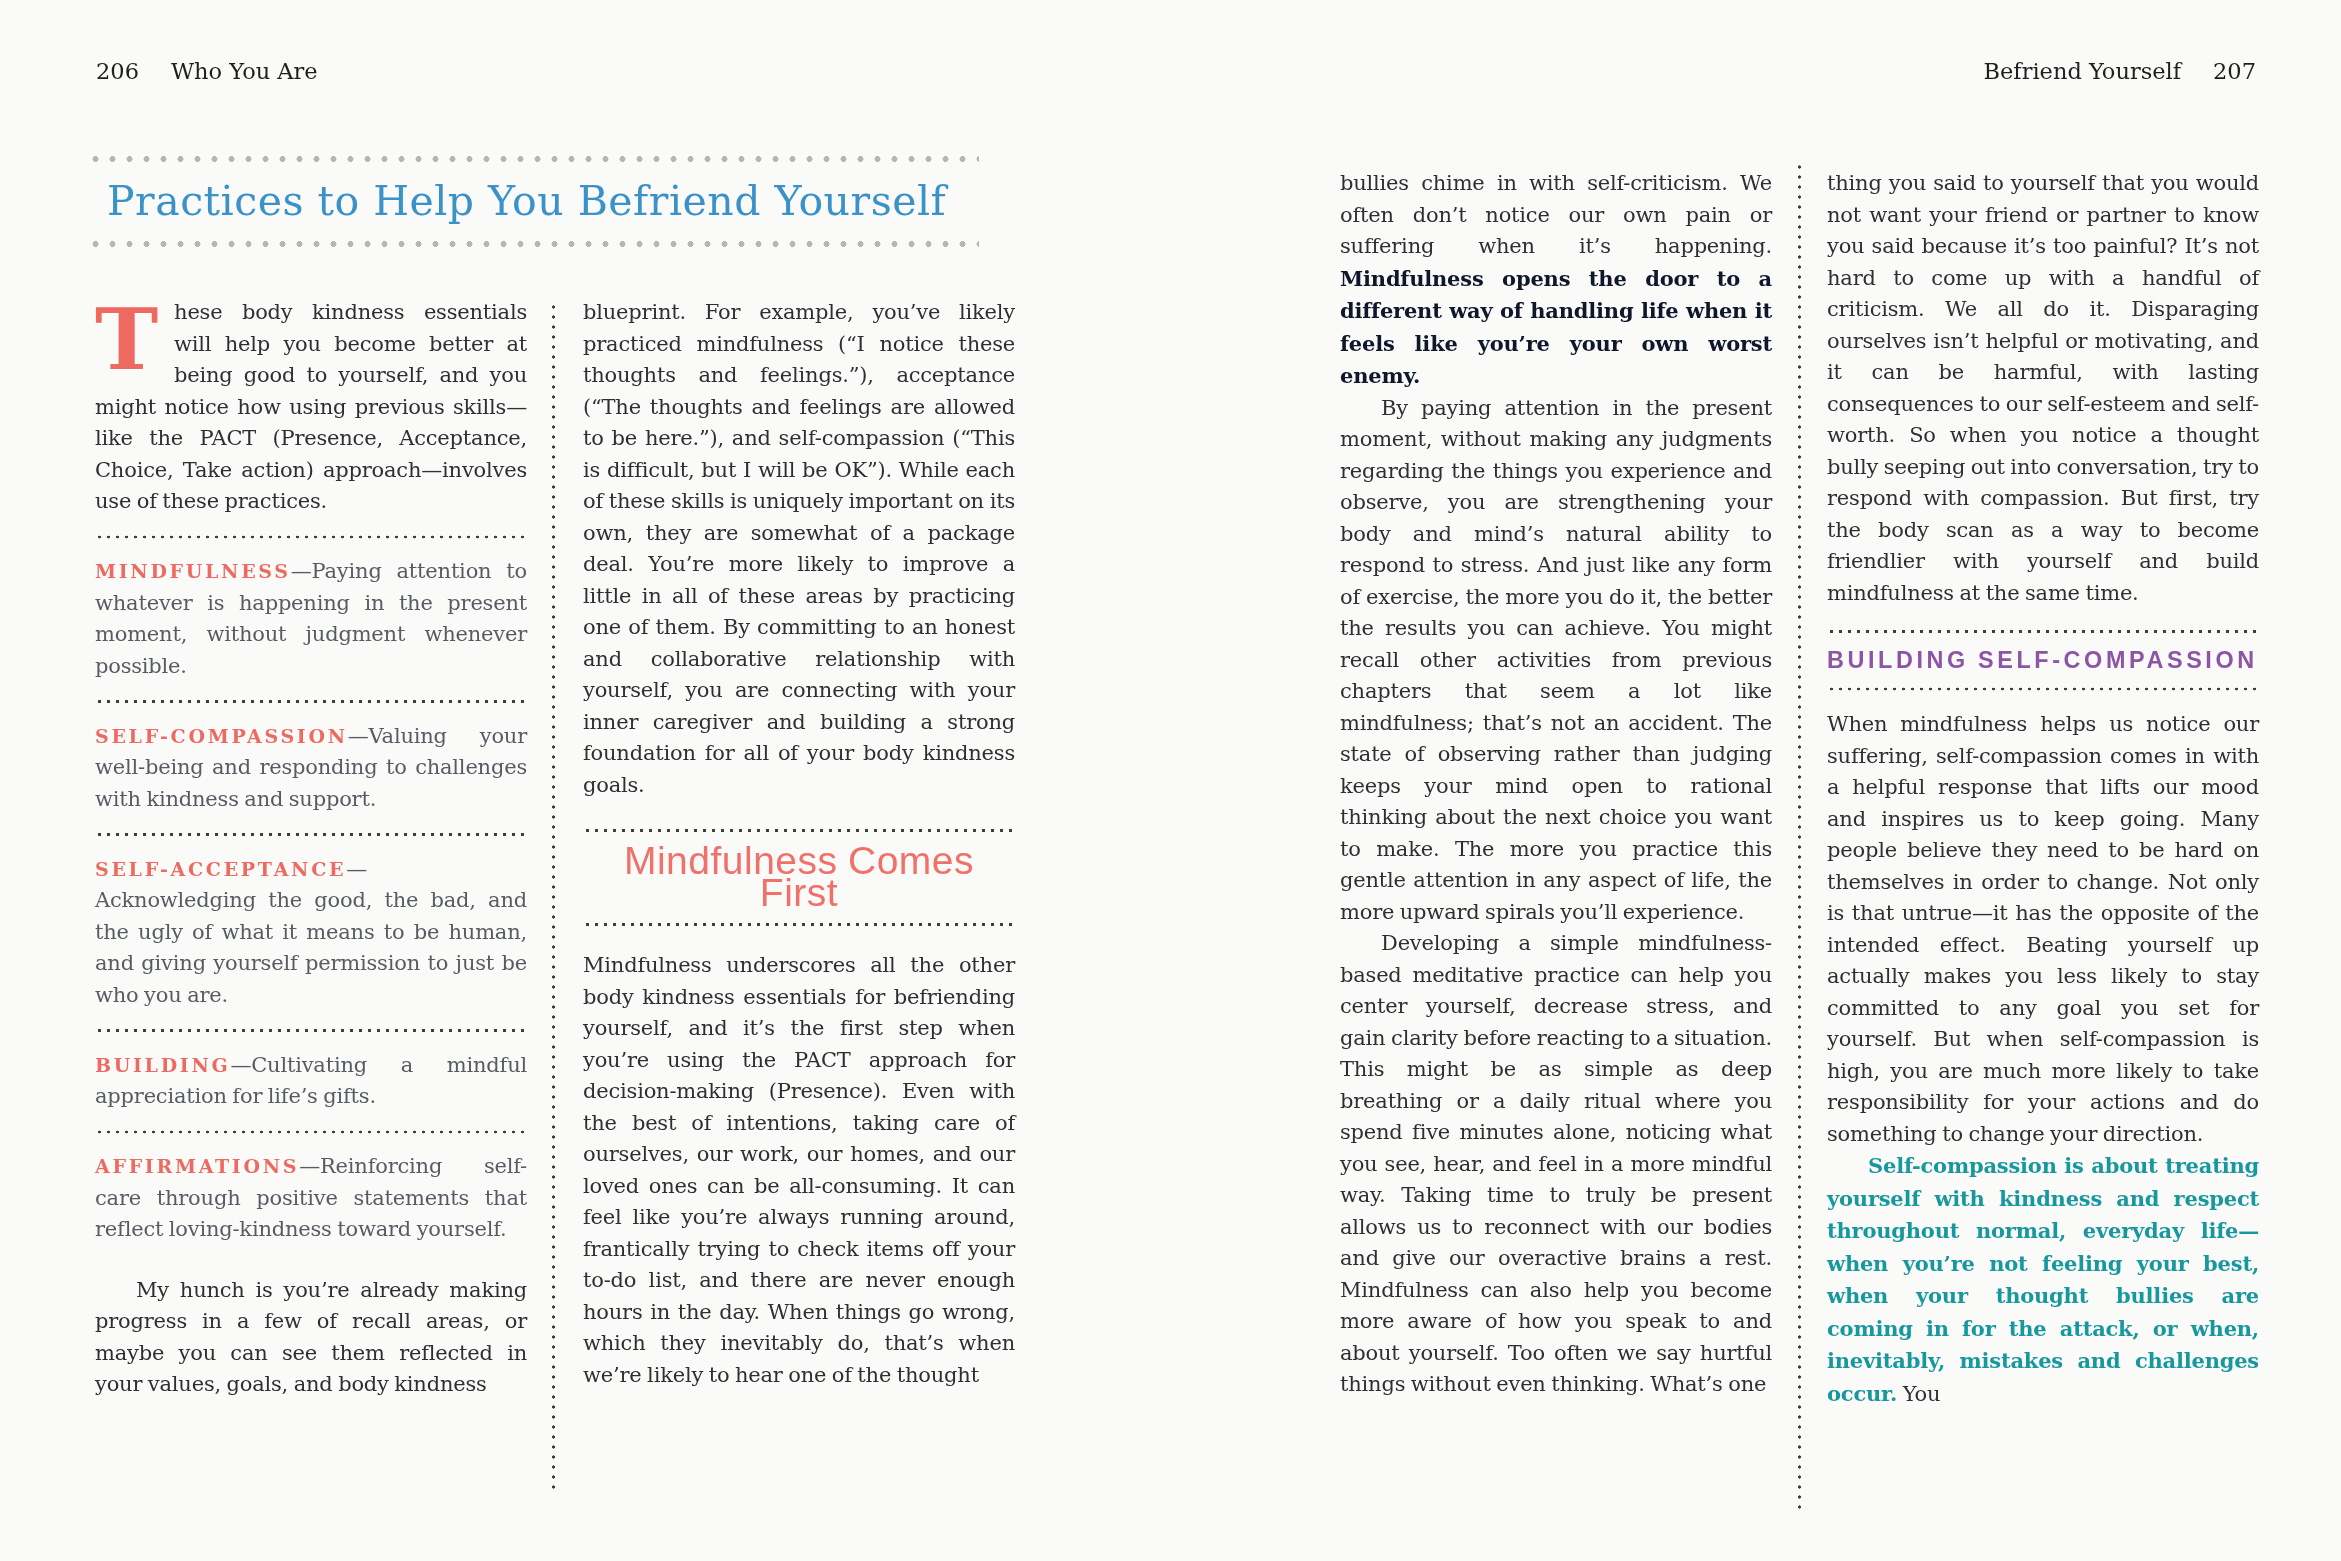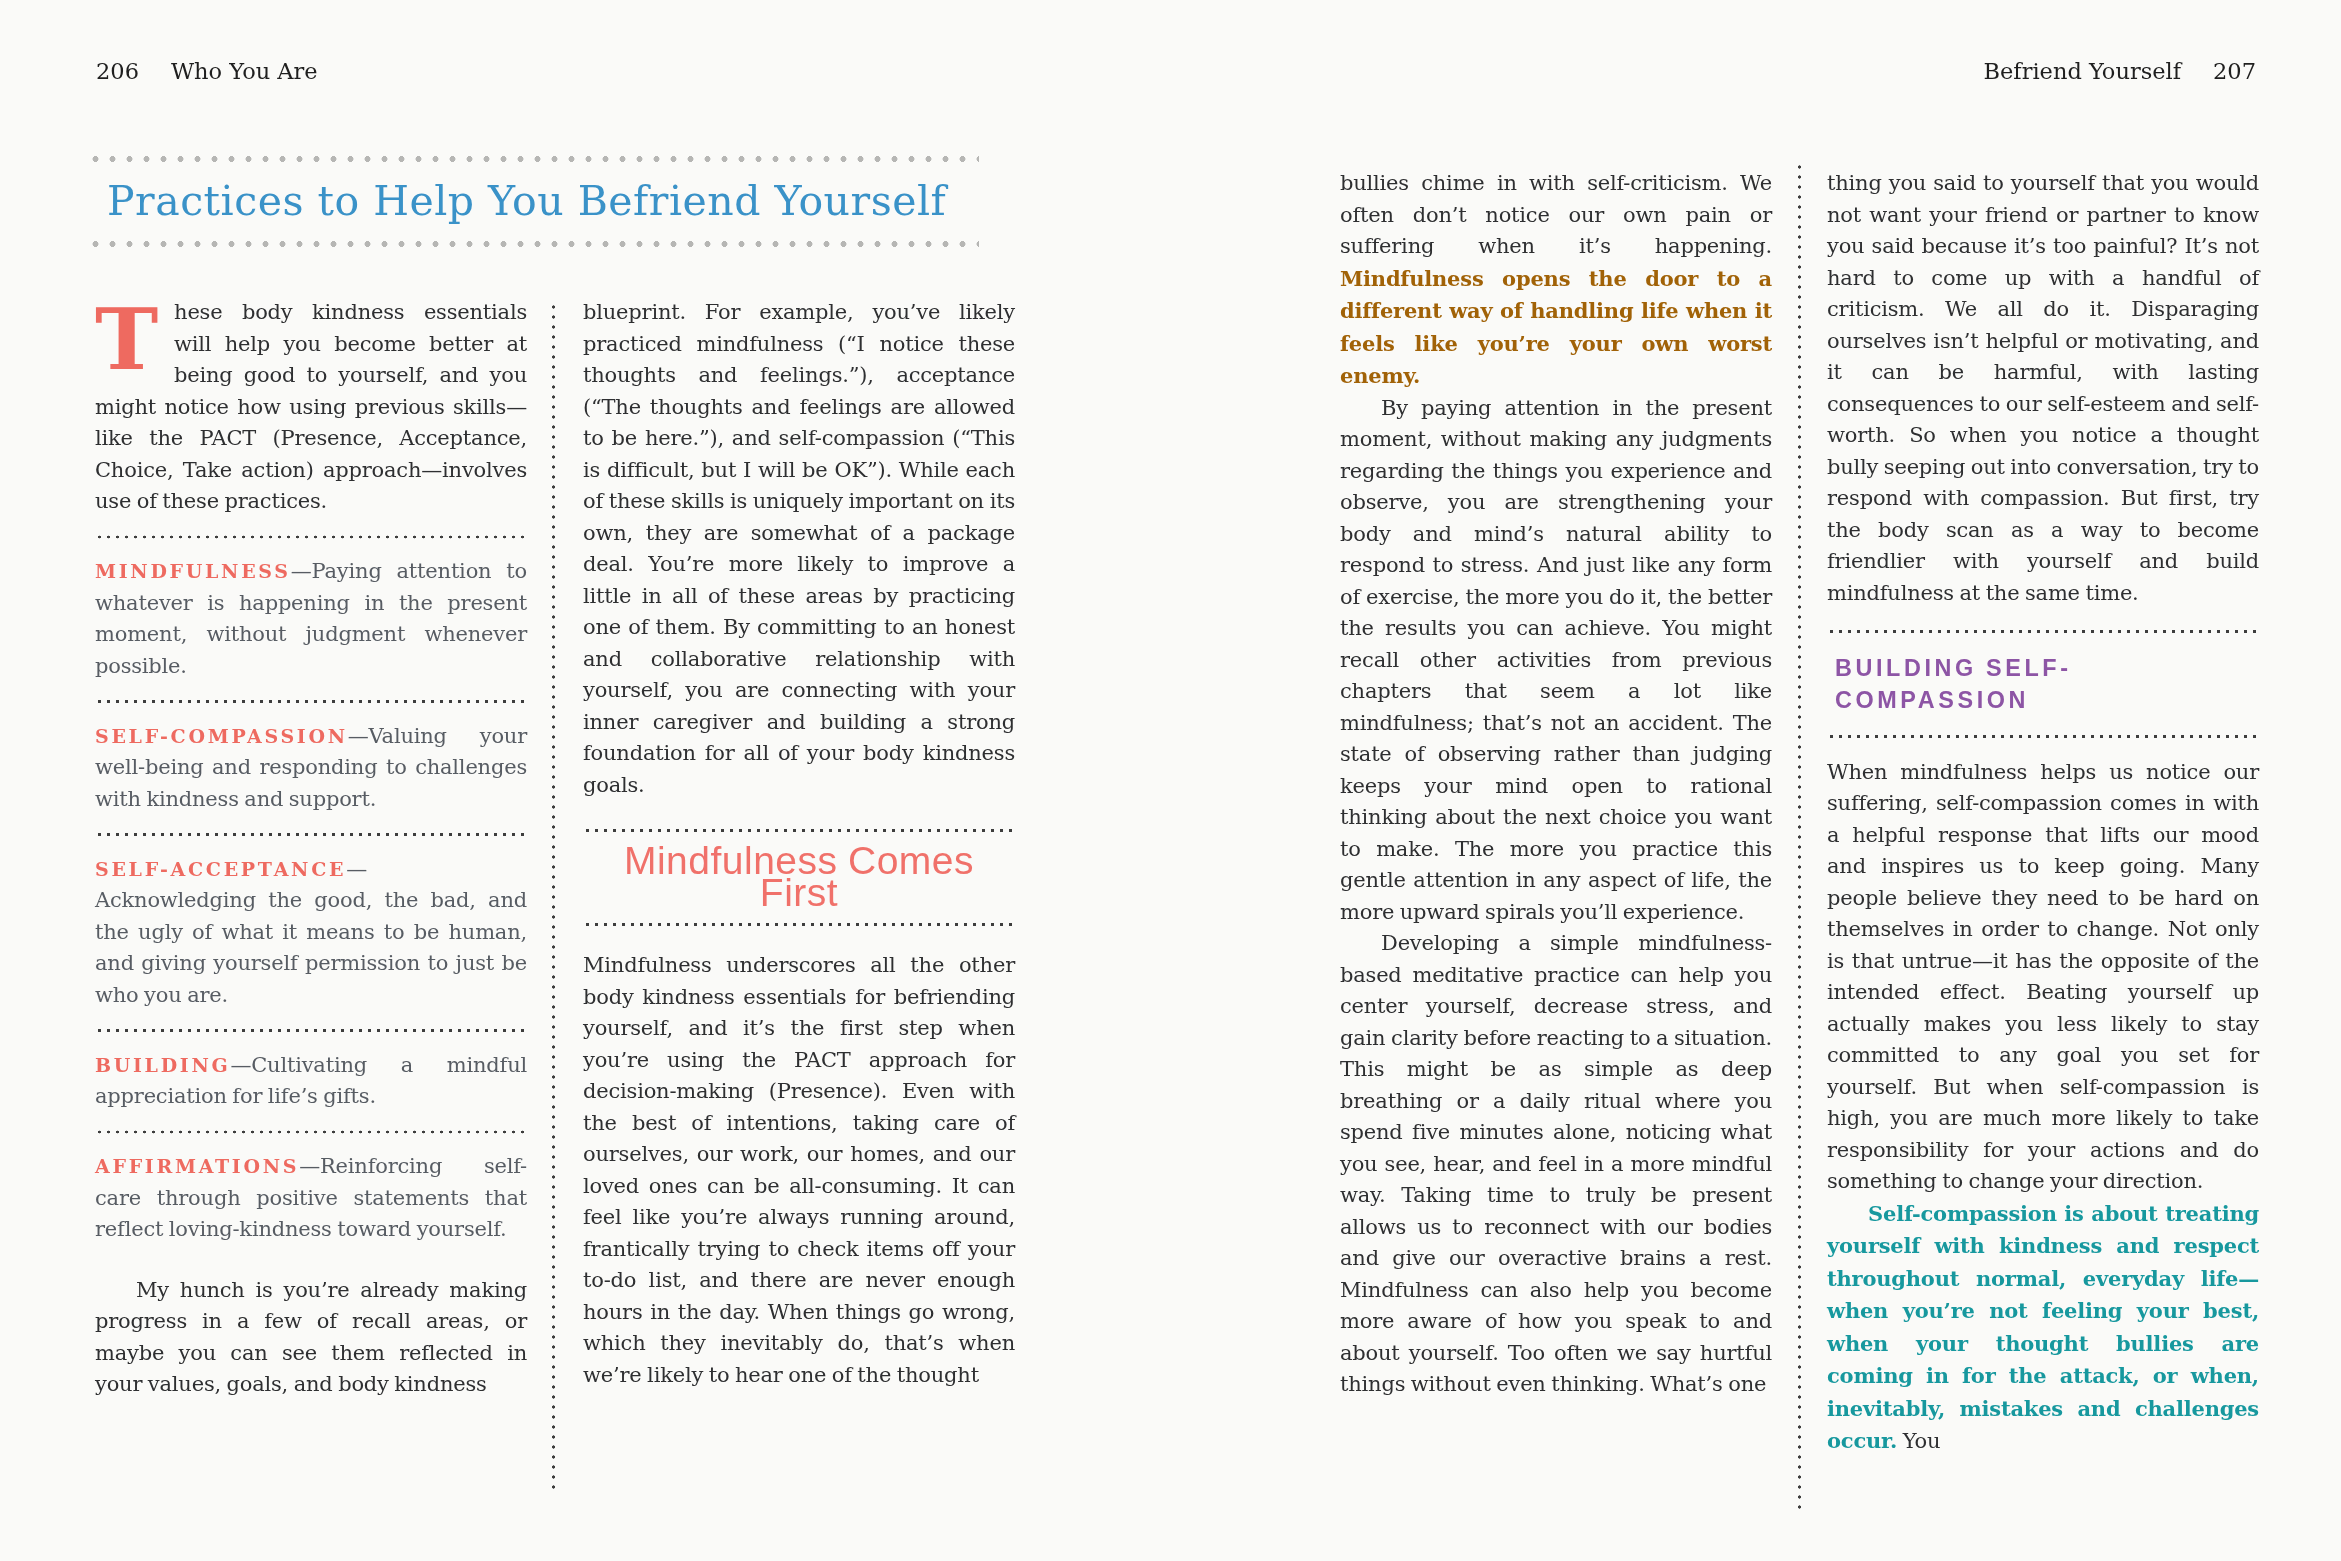--- a/index.html
+++ b/index.html
@@ -56,42 +56,42 @@
   }
   .h2-block{margin:27px 0 23.4px;}
   .h2-block .hr-dots, .h3-block .hr-dots{margin:0;}
   h2.h-coral{
     margin:0;padding:12.6px 3.6px 14.4px;
     font-family:"Liberation Sans", sans-serif;font-weight:normal;
     font-size:39px;color:#f0716a;text-align:center;letter-spacing:0.5px;
   }
   .h3-block{margin:20px 0 18px;}
   h3.h-purple{
-    margin:8px;padding:11.7px 0 10px;
+    margin:0;padding:11.7px 0 10px;
     font-family:"Liberation Sans", sans-serif;font-weight:bold;
     font-size:23.4px;color:#8d55a5;letter-spacing:3.6px;text-align:left;
   }
 
   
   .dropcap{
     float:left;
     font-size:85px;line-height:70px;
     font-weight:bold;color:#ee6a60;
     margin:7.2px 16px 0 0;
   }
 
   
   p.def{color:#575c63;}
   .term{
     font-weight:bold;color:#ee6a60;
     font-size:19px;letter-spacing:2.7px;
   }
 
   
-  .hl-blue{color:#a16207;font-weight:bold;}
+  .hl-blue{color:#0f172a;font-weight:bold;}
   .hl-teal{color:#17989e;font-weight:bold;}
 
   
   .vdots{
     position:absolute;width:4.5px;
     background-image:radial-gradient(circle, #3e3e3e 1.4px, transparent 1.8px);
     background-size:4.5px 10px;background-repeat:repeat-y;background-position:50% 0;
   }
   #vd-left{left:551px;top:302px;height:1191px;}
   #vd-right{left:1797px;top:162px;height:1347px;}

